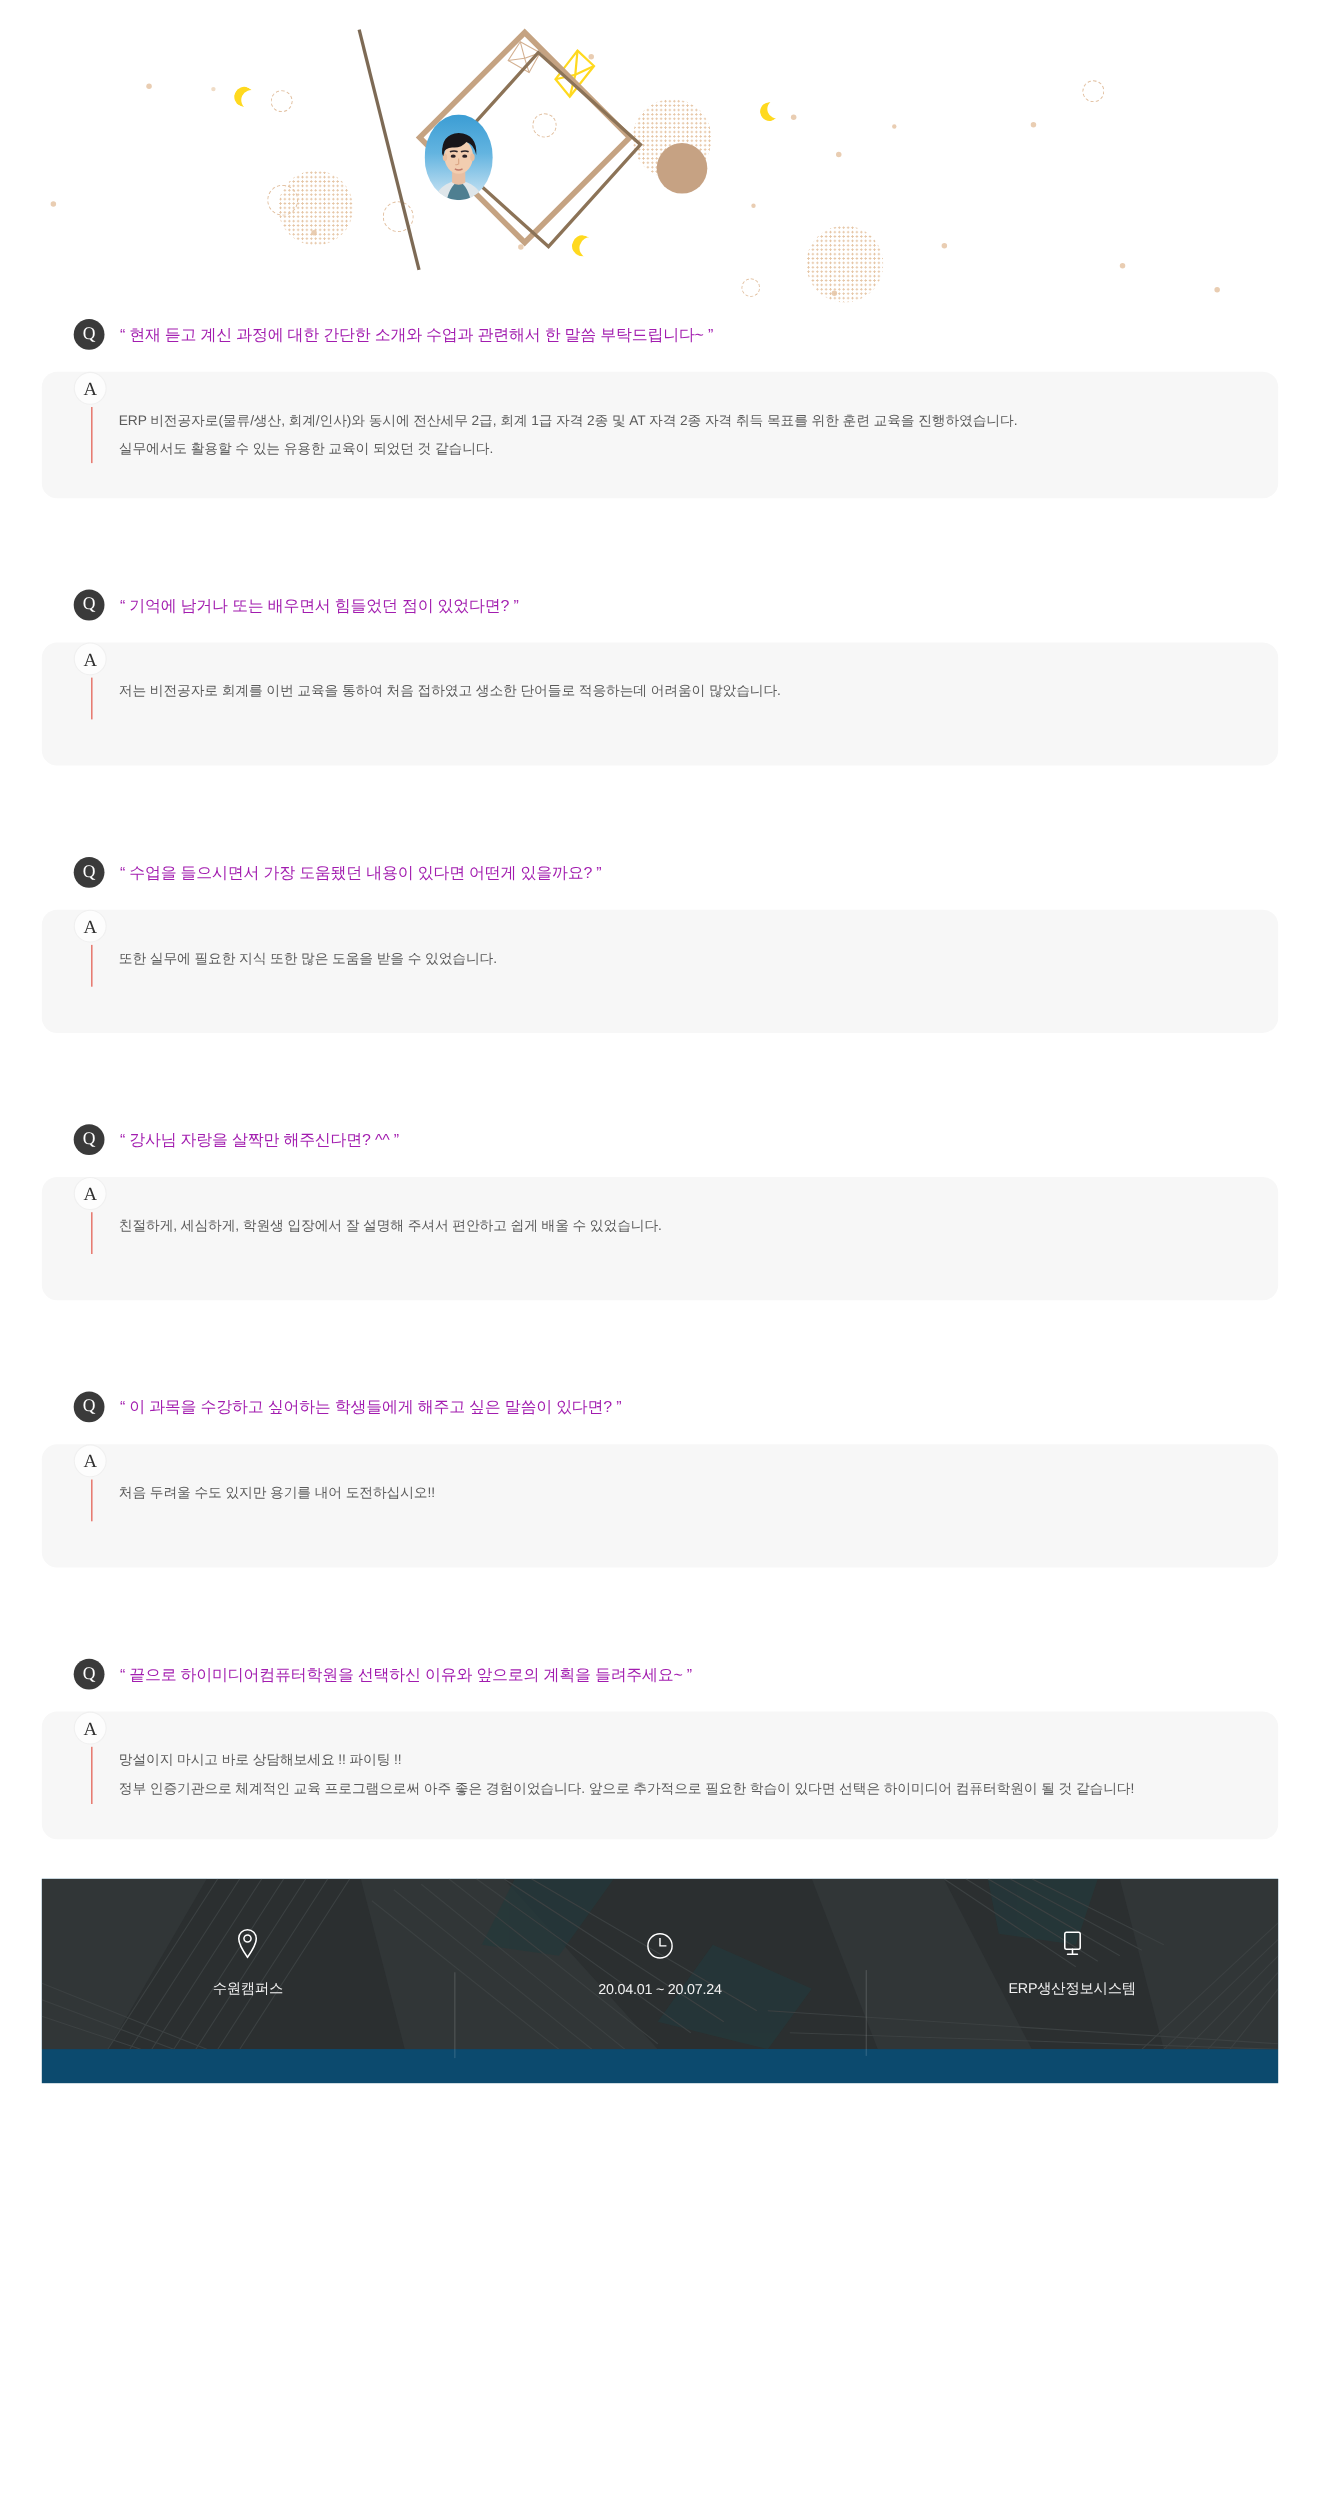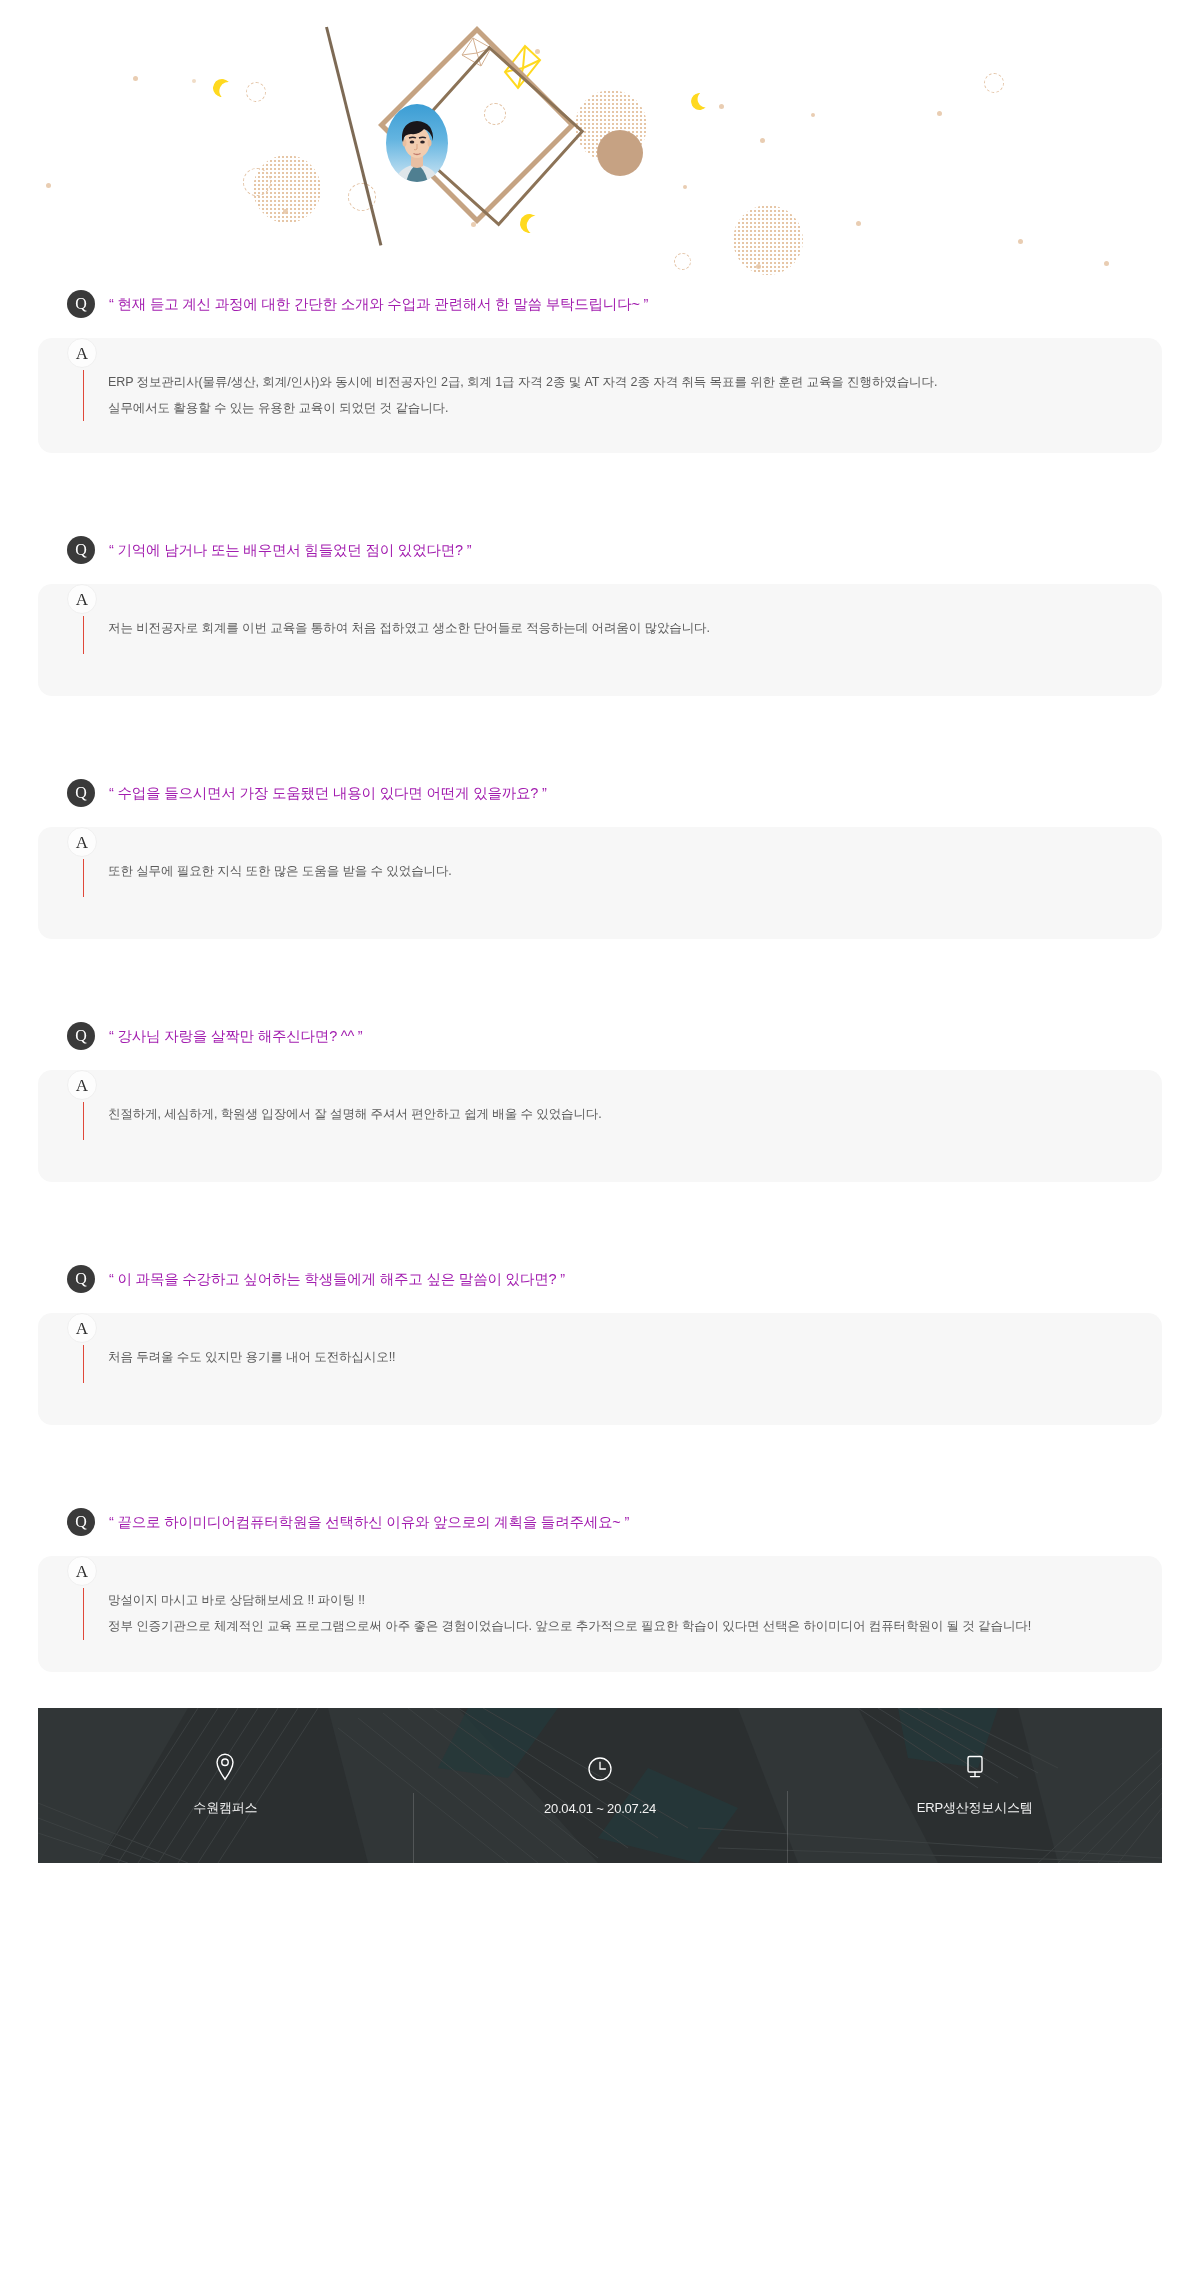--- a/index.html
+++ b/index.html
@@ -144,22 +144,22 @@
   }
   .answer-text p { margin:0; }
 
   
   .gap-1 { height:78px; }
 
   
   .footer-outer { width:1200px; padding:0 38px 0 38px; }
   .footer {
     position:relative;
-    height:155px;
-    background:#404040;
+    height:186px;
+    background:#0c4a6e;
     overflow:hidden;
   }
   .footer-pattern { position:absolute; inset:0; opacity:1; }
   .footer-row {
     position:relative;
     z-index:2;
     height:155px;
     display:flex;
     align-items:center;
   }
@@ -286,21 +286,21 @@
     <div class="question-row">
       <span class="badge badge-q">Q</span>
       <span class="q-text">“ 현재 듣고 계신 과정에 대한 간단한 소개와 수업과 관련해서 한 말씀 부탁드립니다~ ”</span>
     </div>
     <div class="answer-wrap">
       <span class="badge badge-a">A</span>
       <div class="answer-card">
         <div class="answer-body">
           <span class="answer-rule"></span>
           <div class="answer-text">
-            <p>ERP 정보관리사(물류/생산, 회계/인사)와 동시에 비전공자인 2급, 회계 1급 자격 2종 및 AT 자격 2종 자격 취득 목표를 위한 훈련 교육을 진행하였습니다.</p>
+            <p>ERP 비전공자로(물류/생산, 회계/인사)와 동시에 전산세무 2급, 회계 1급 자격 2종 및 AT 자격 2종 자격 취득 목표를 위한 훈련 교육을 진행하였습니다.</p>
             <p>실무에서도 활용할 수 있는 유용한 교육이 되었던 것 같습니다.</p>
           </div>
         </div>
       </div>
     </div>
   </div>
 
   <div class="gap-1"></div>
 
   <div class="qa-block">

